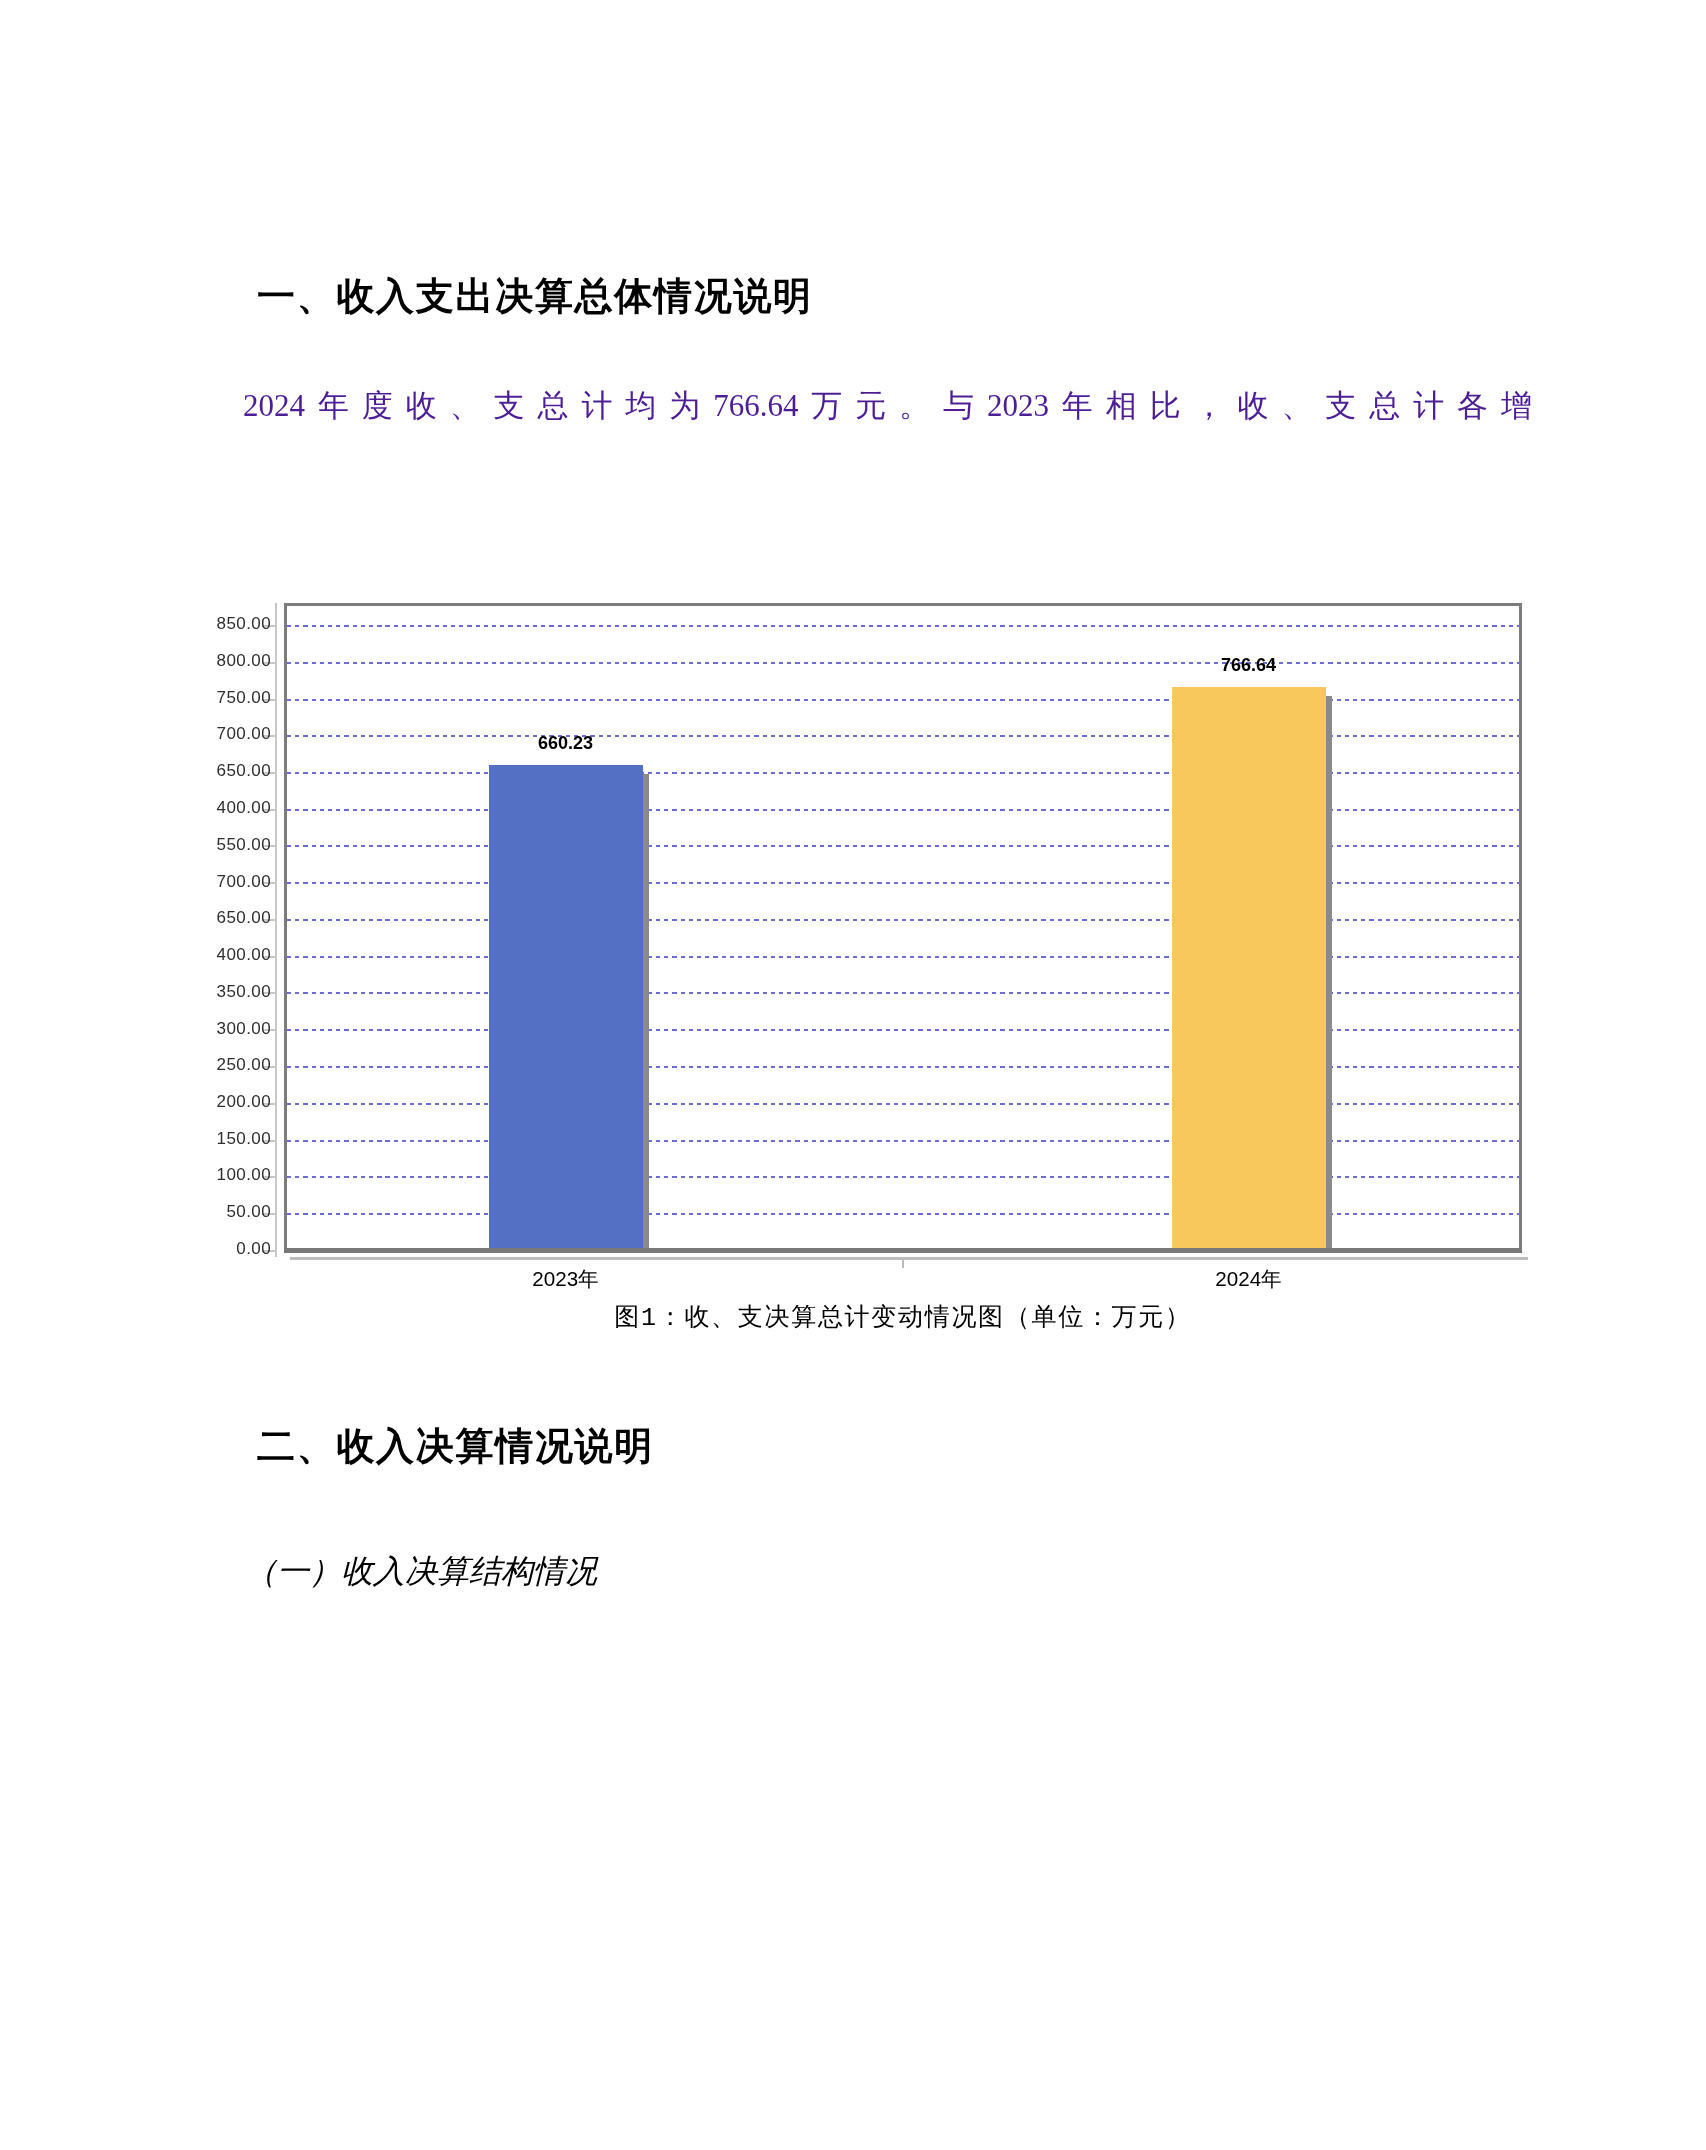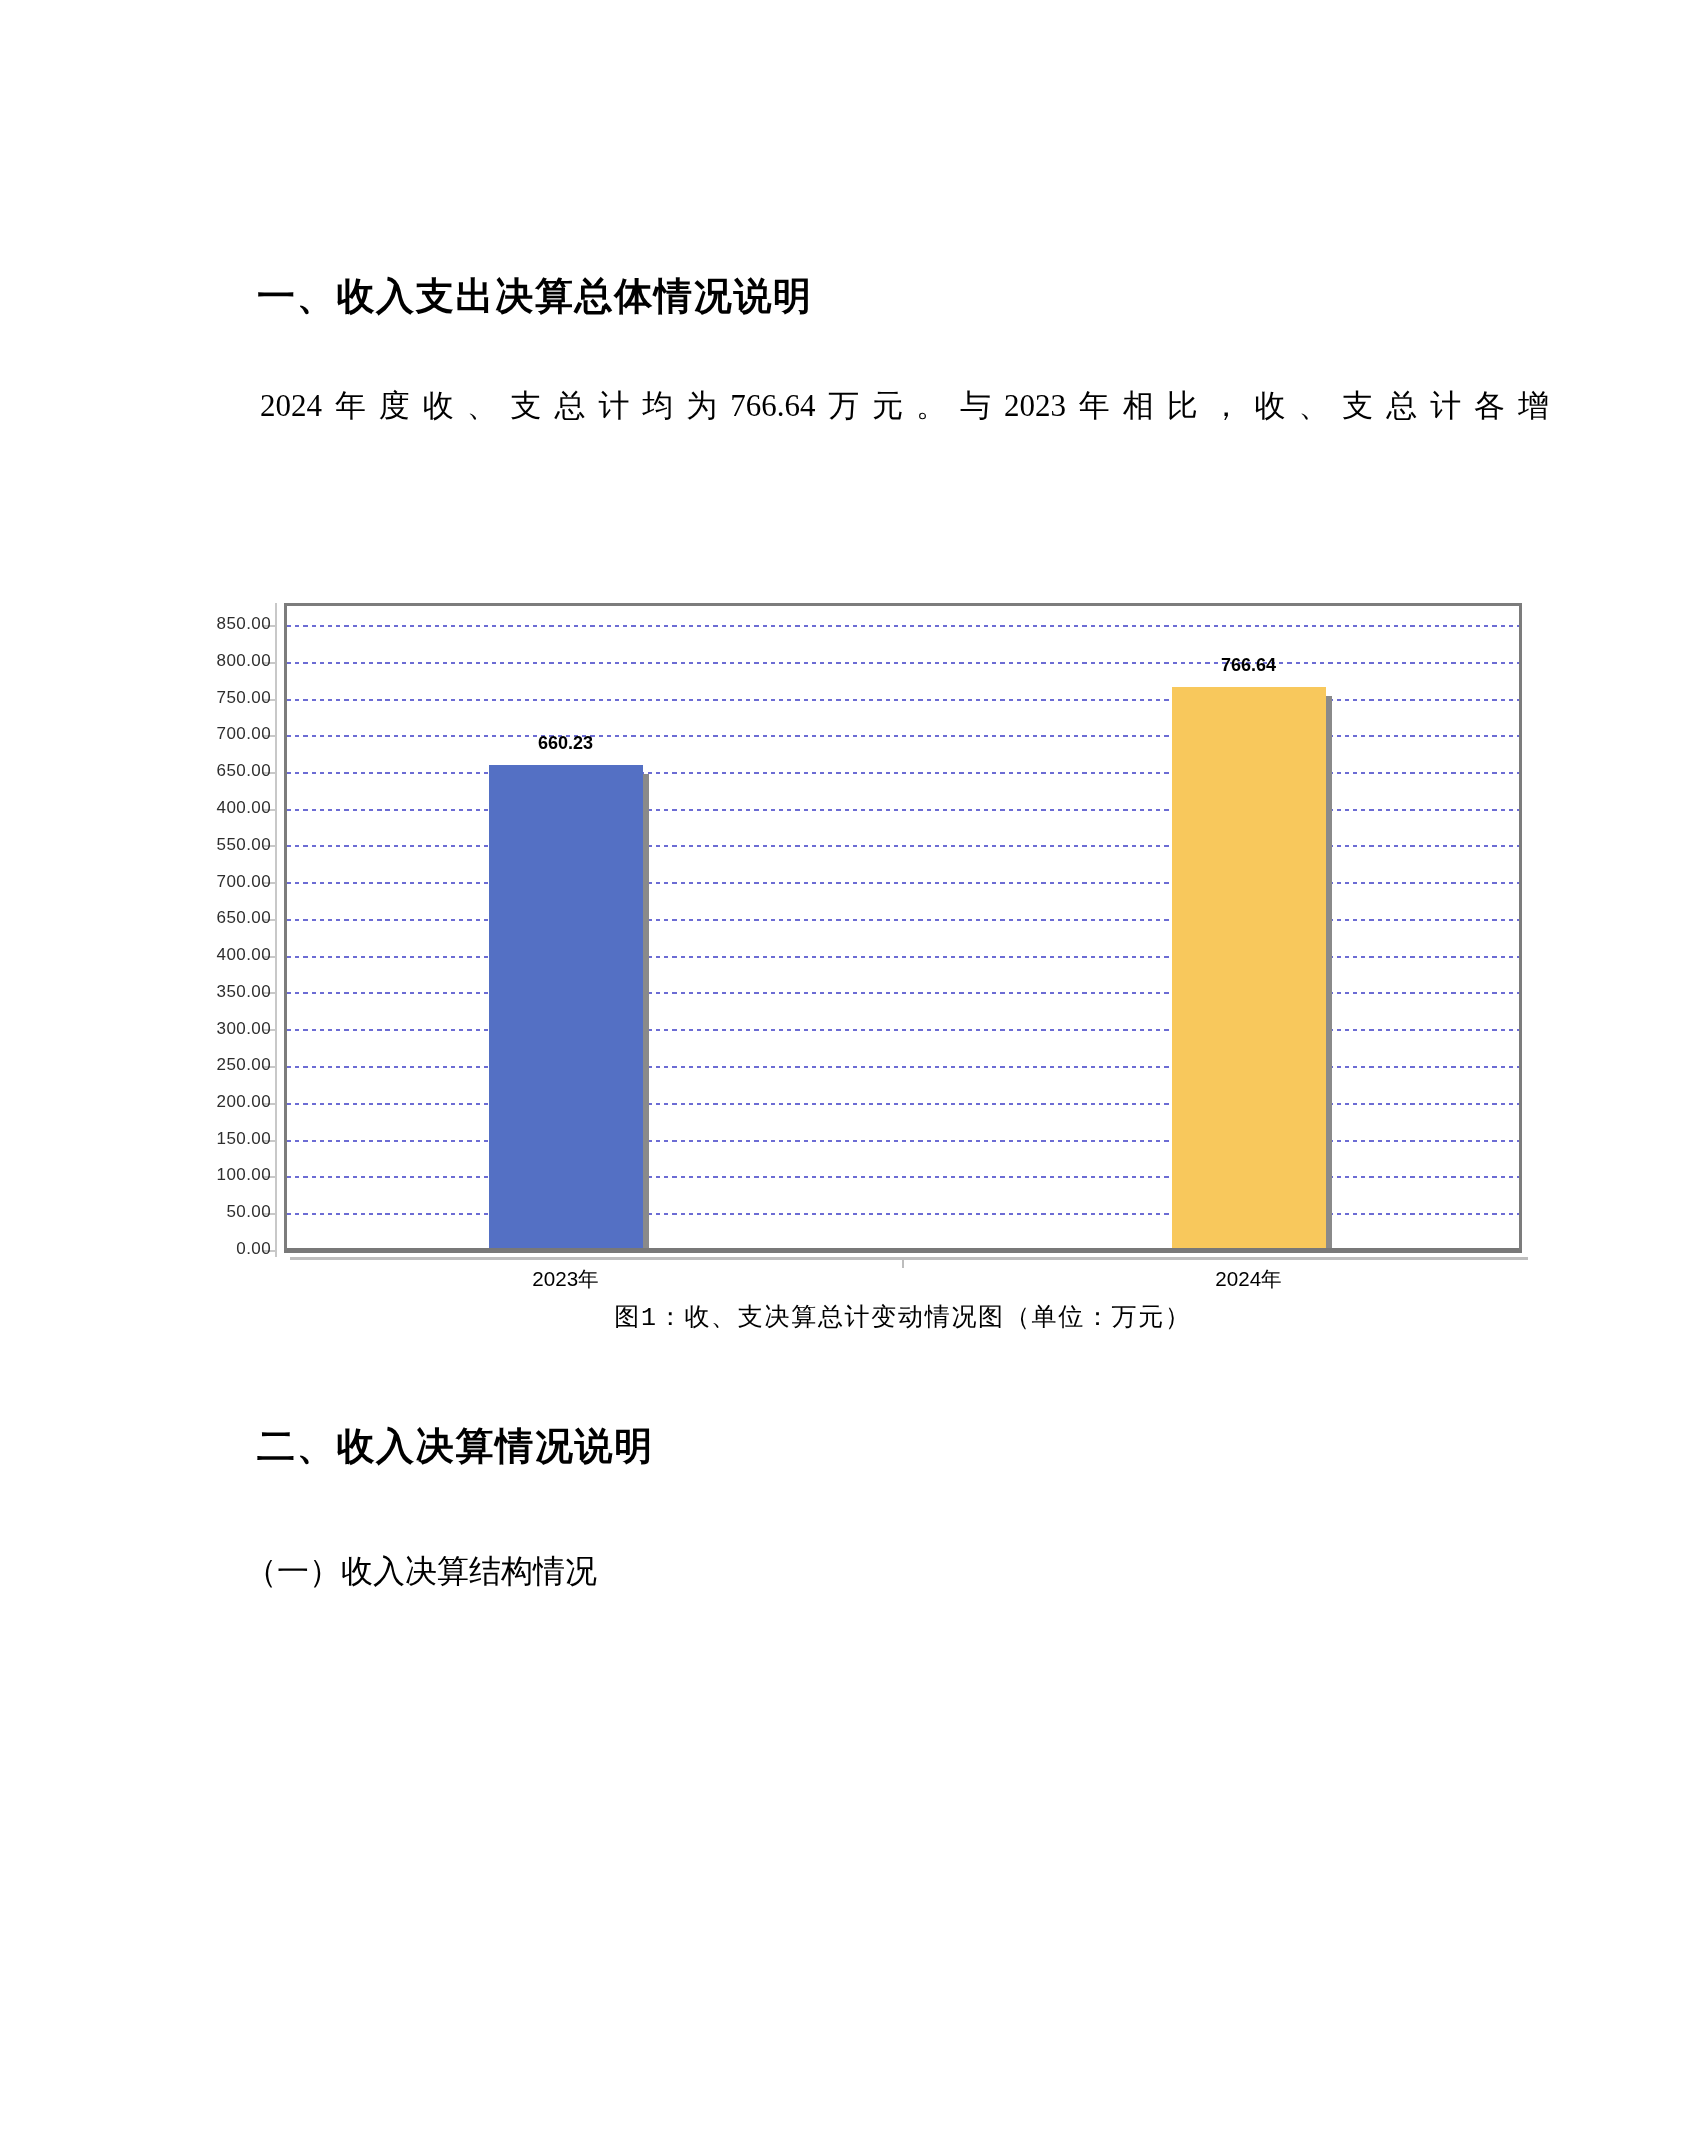--- a/index.html
+++ b/index.html
@@ -3,27 +3,27 @@
 <meta charset="utf-8">
 <style>
   html,body{margin:0;padding:0;background:#fff;}
   .page{position:relative;width:1706px;height:2414px;background:#ffffff;overflow:hidden;
         font-family:"Liberation Serif",serif;color:#000;}
   .h1{position:absolute;left:181px;width:1394px;margin:0;
       font-family:"Liberation Sans","DejaVu Sans",sans-serif;font-weight:bold;
       font-size:38px;line-height:43px;letter-spacing:1.7px;text-indent:2em;color:#000;}
   #heading1{top:275px;}
   #heading2{top:1425px;}
-  .para{position:absolute;left:198px;width:1351px;font-size:31px;line-height:80px;color:#000000;}
+  .para{position:absolute;left:181px;width:1351px;font-size:31px;line-height:80px;color:#4c1d95;}
   #para1{top:366px;}
   #para2{top:1655px;}
   .jl{text-align:justify;text-align-last:justify;text-indent:2em;}
   .nl{text-align:left;}
   .sub{position:absolute;left:181px;top:1548px;width:1351px;font-size:32px;line-height:47px;
-       text-indent:2em;font-family:"Liberation Serif",serif;color:#000;}
+       text-indent:2em;font-family:"Liberation Serif",serif;color:#000;font-style:italic;}
   .chart{position:absolute;left:0;top:598px;width:1706px;height:766px;}
   .chart .caption{position:absolute;left:284px;top:702px;width:1238px;text-align:center;
        font-size:25px;letter-spacing:1.7px;font-family:Liberation Mono, monospace;color:#000;}
 </style>
 </head>
 <body>
 
 <div class="page">
 
   <h2 class="h1" id="heading1">一、收入支出决算总体情况说明</h2>

